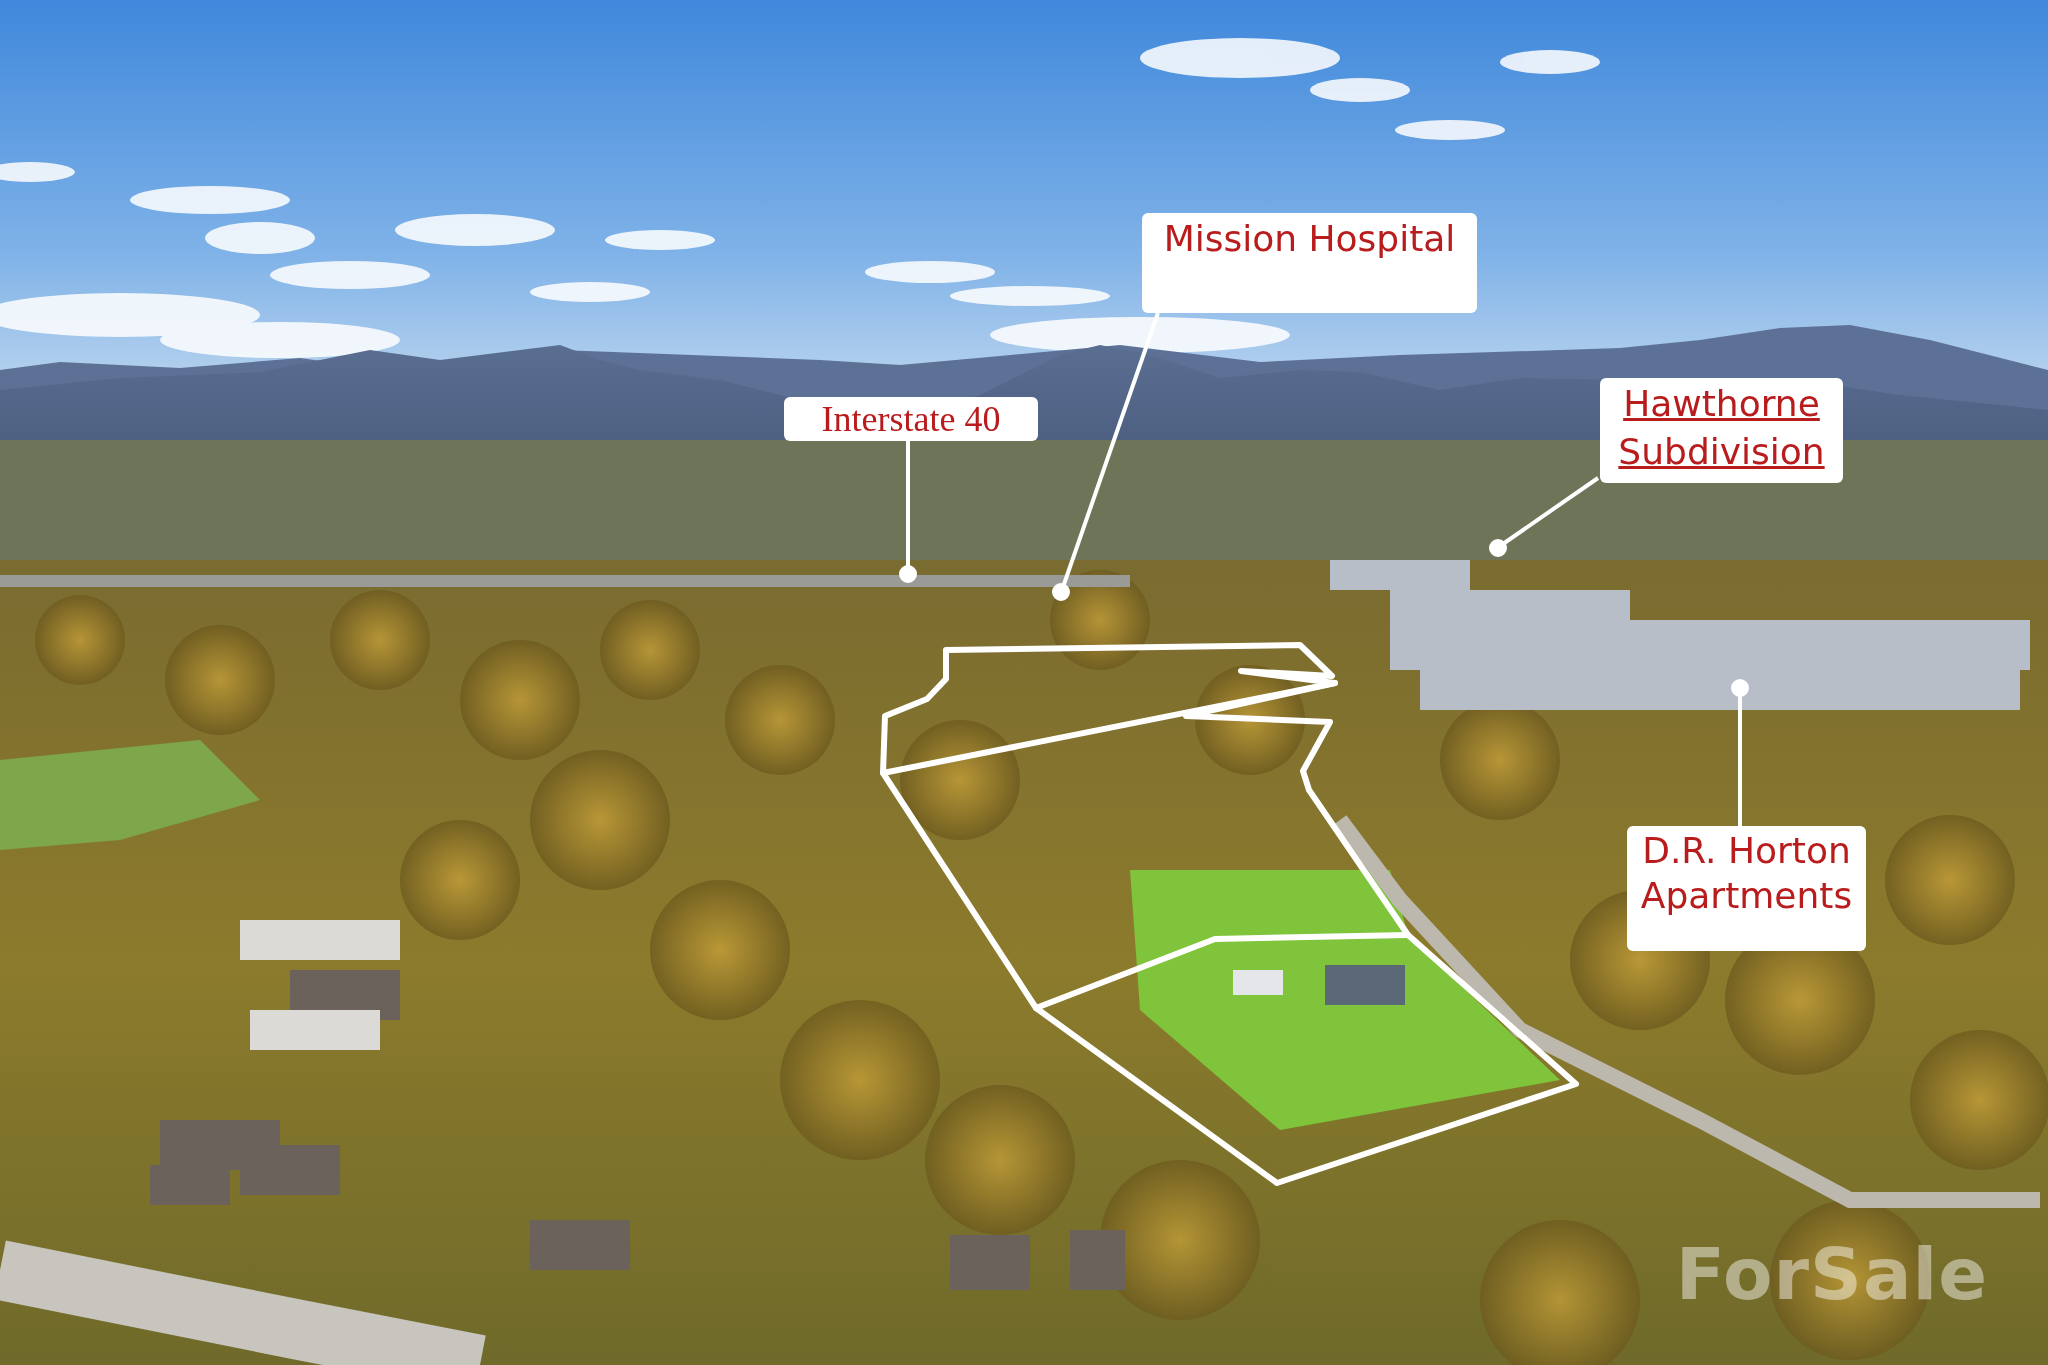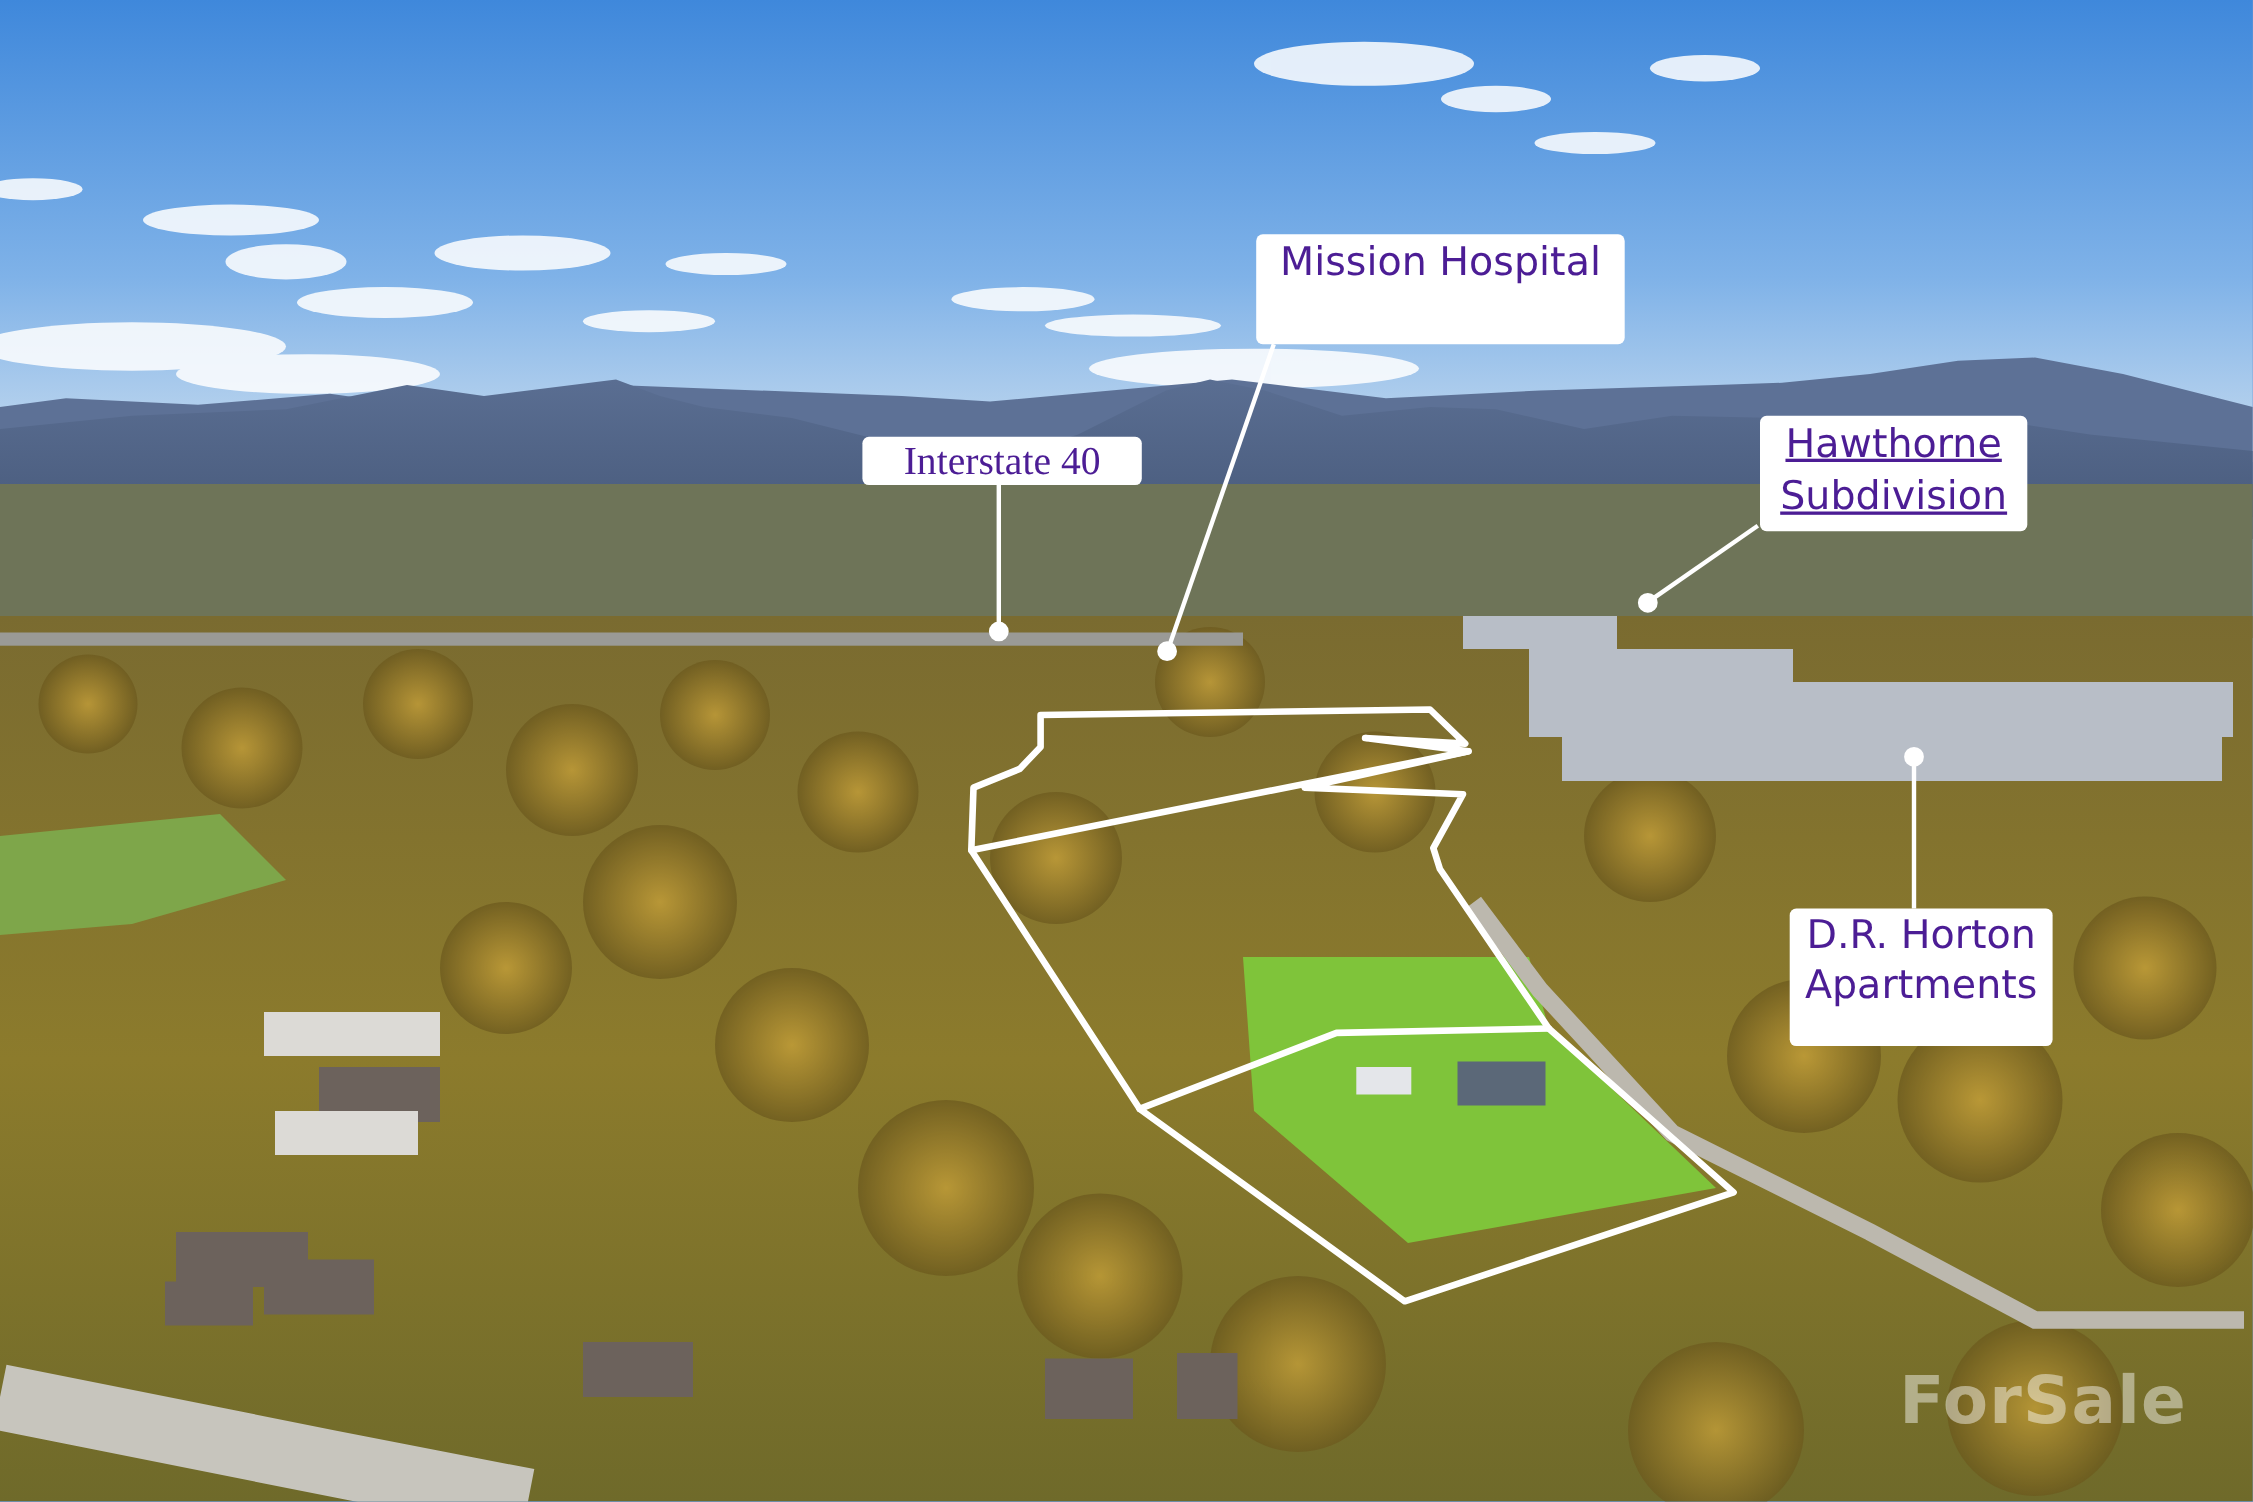--- a/index.html
+++ b/index.html
@@ -1,27 +1,27 @@
 <!DOCTYPE html>
 <html><head>
 <meta charset="utf-8">
 <style>
   html, body { margin:0; padding:0; }
   body { width:2048px; height:1365px; overflow:hidden; position:relative; font-family:"DejaVu Sans", sans-serif; background:#6f9ad0; }
   .scene { position:absolute; inset:0; }
   .label {
-    position:absolute; background:#ffffff; border-radius:6px; color:#4c1d95;
+    position:absolute; background:#ffffff; border-radius:6px; color:#b91c1c;
     font-family:"DejaVu Sans", sans-serif; font-size:36px; line-height:48px;
     text-align:center; padding:2px 10px; box-sizing:border-box;
   }
   .label span { display:block; }
   .watermark {
     position:absolute; right:60px; bottom:55px; color:rgba(255,255,255,0.45);
     font-family:"DejaVu Sans", sans-serif; font-weight:bold; text-align:right;
-    font-size:60px; line-height:72px; letter-spacing:1px;
+    font-size:72px; line-height:72px; letter-spacing:1px;
   }
 </style>
 </head>
 <body>
 
 <svg class="scene" width="2048" height="1365" viewBox="0 0 2048 1365" xmlns="http://www.w3.org/2000/svg">
   <defs>
     <linearGradient id="sky" x1="0" y1="0" x2="0" y2="1">
       <stop offset="0" stop-color="#3f88db"></stop>
       <stop offset="0.6" stop-color="#7fb2e8"></stop>

